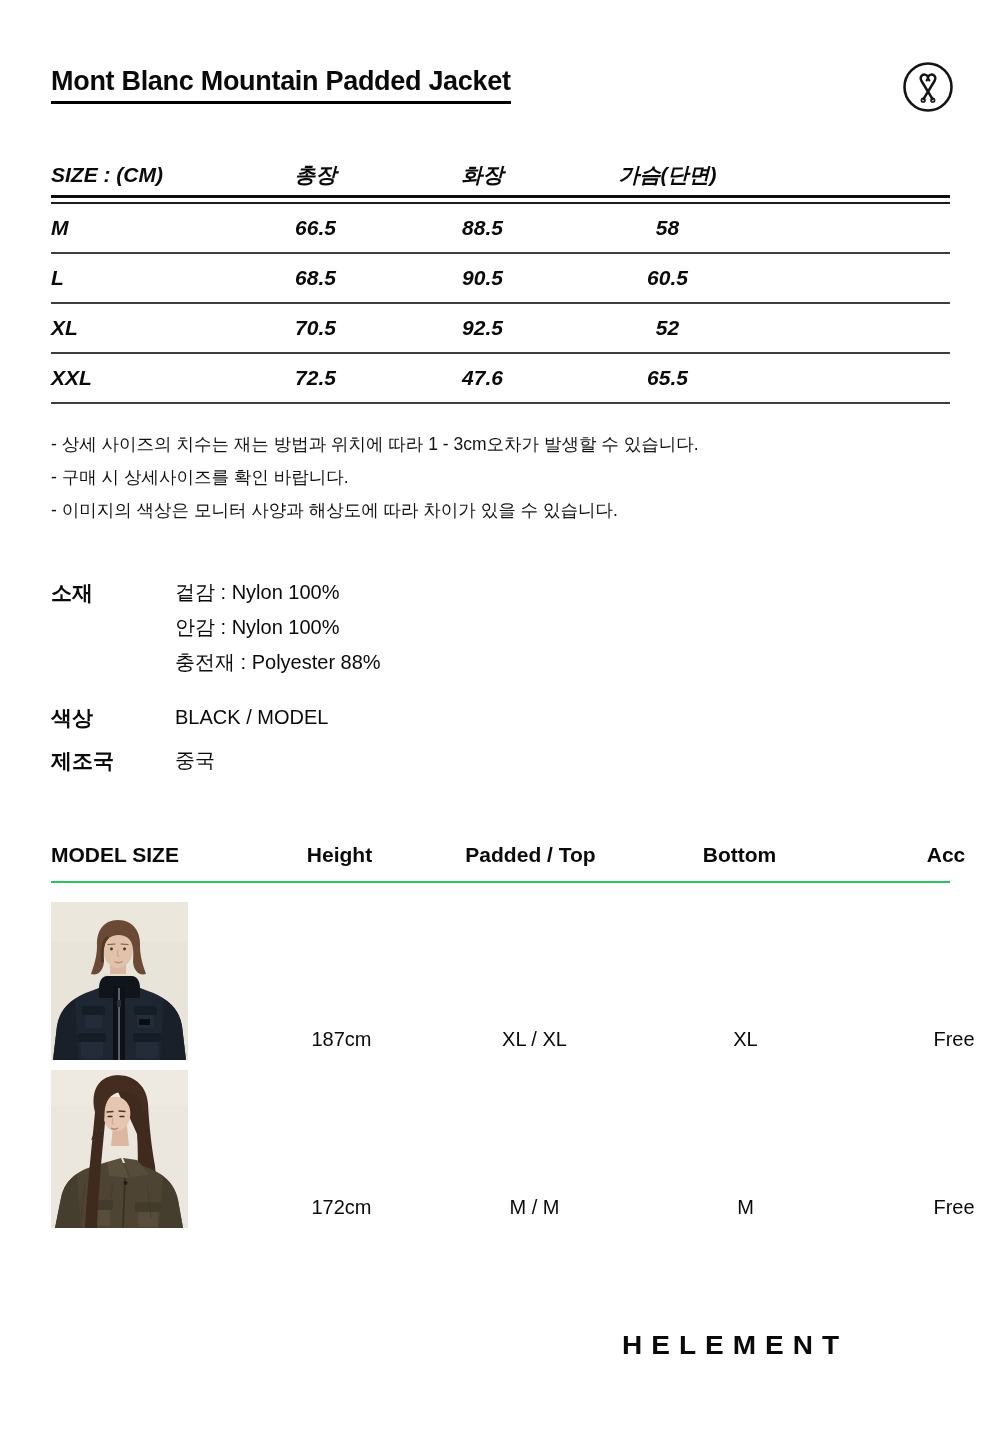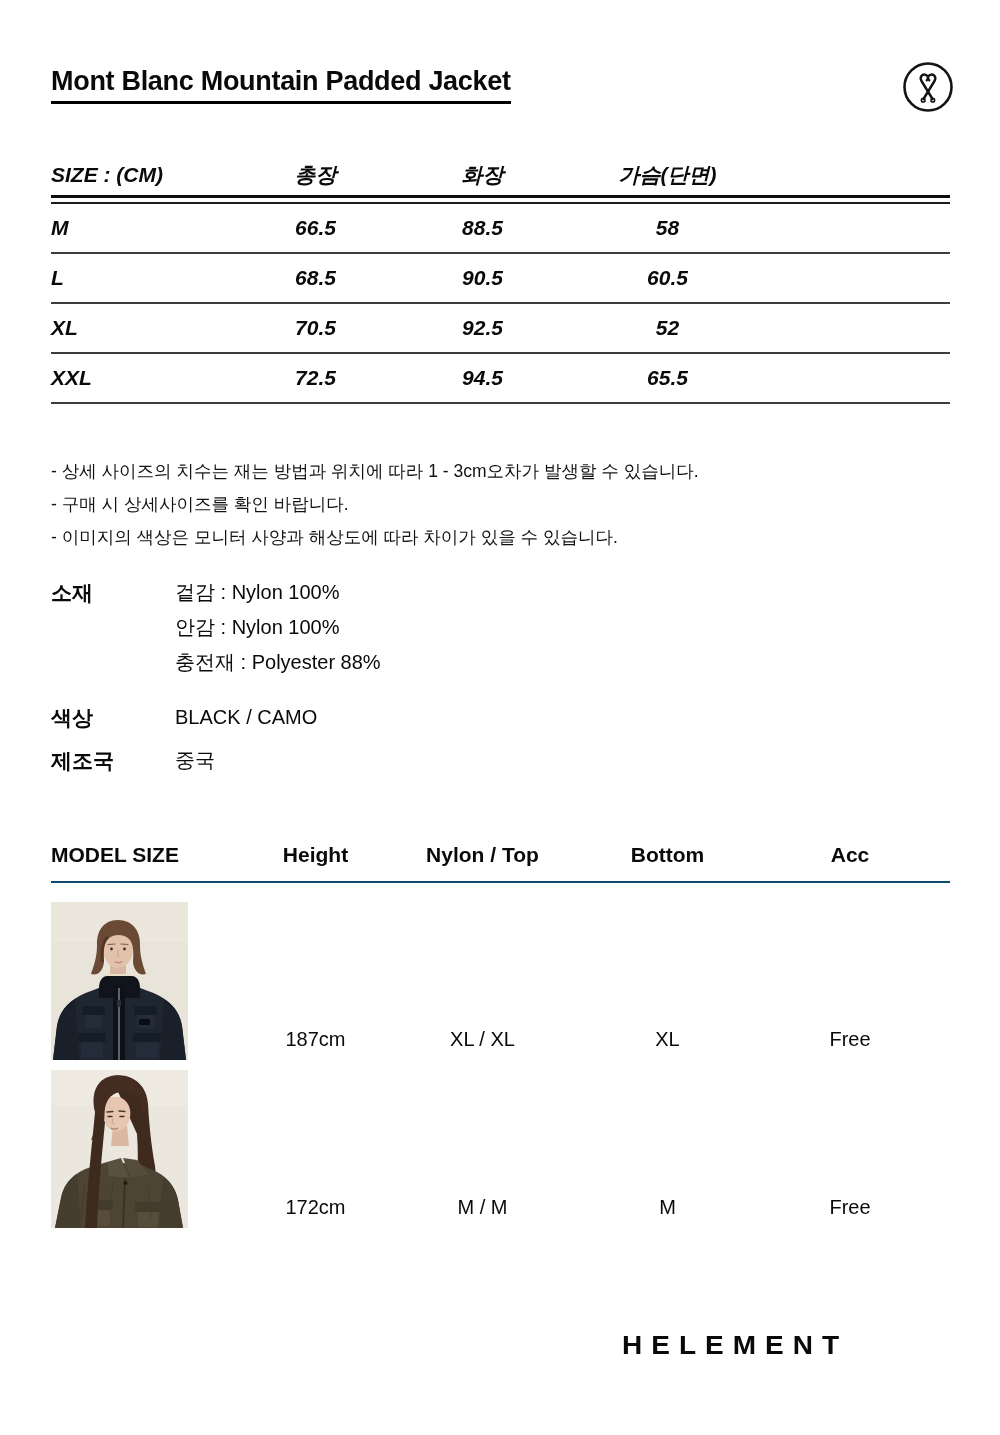--- a/index.html
+++ b/index.html
@@ -34,39 +34,39 @@
   .cell-c { text-align:center; }
   .cell-l { text-align:left; }
   .double-rule { border-top:3px solid #0d0d0d; height:9px; border-bottom:2px solid #1c1c1c; }
   .size-table .body-row {
     height:50px; border-bottom:2px solid #3d3d3d;
     font-size:21px; font-weight:bold;
   }
   .size-table .body-row .num { font-weight:bold; }
 
   
-  .notes { position:absolute; left:51px; top:455px; font-size:17.5px; color:#121212; }
+  .notes { position:absolute; left:51px; top:428px; font-size:17.5px; color:#121212; }
   .notes p { line-height:33px; font-weight:400; }
 
   
   .details { position:absolute; left:51px; top:575px; width:899px; }
   .detail-row { display:grid; grid-template-columns:124px 1fr; }
   .detail-label { font-size:21px; font-weight:bold; line-height:35px; }
   .detail-value { font-size:20px; line-height:35px; }
   .detail-row.color-row { margin-top:20px; }
   .detail-row.origin-row { margin-top:8px; }
 
   
   .model-table { position:absolute; left:51px; top:843px; width:899px; }
   .model-grid {
     display:grid;
     grid-template-columns:180px 169px 165px 205px 160px 1fr;
   }
-  .model-table .head { font-size:21px; font-weight:bold; padding-bottom:14px; border-bottom:2px solid #0c4a6e; align-items:end; }
-  .model-row { align-items:end; }
+  .model-table .head { font-size:21px; font-weight:bold; padding-bottom:14px; border-bottom:2px solid #22c55e; align-items:end;gap:24px; }
+  .model-row { align-items:end;gap:26px; }
   .model-row .val { font-size:20px; padding-bottom:9px; text-align:center; }
   .model-row.first { margin-top:19px; }
   .model-row.second { margin-top:10px; }
   .photo { width:137px; height:158px; display:block; }
   .photo svg { display:block; width:137px; height:158px; }
 
   
   .footer {
     position:absolute; left:0; top:1330px; width:848px;
     text-align:right;
@@ -122,21 +122,21 @@
     <div class="grid-row body-row">
       <div class="cell-l">XL</div>
       <div class="cell-c num">70.5</div>
       <div class="cell-c num">92.5</div>
       <div class="cell-c num">52</div>
       <div></div>
     </div>
     <div class="grid-row body-row">
       <div class="cell-l">XXL</div>
       <div class="cell-c num">72.5</div>
-      <div class="cell-c num">94.5</div>
+      <div class="cell-c num">47.6</div>
       <div class="cell-c num">65.5</div>
       <div></div>
     </div>
   </section>
 
   <section class="notes">
     <p>- 상세 사이즈의 치수는 재는 방법과 위치에 따라 1 - 3cm오차가 발생할 수 있습니다.</p>
     <p>- 구매 시 상세사이즈를 확인 바랍니다.</p>
     <p>- 이미지의 색상은 모니터 사양과 해상도에 따라 차이가 있을 수 있습니다.</p>
   </section>
@@ -145,33 +145,33 @@
     <div class="detail-row">
       <div class="detail-label">소재</div>
       <div>
         <div class="detail-value">겉감 : Nylon 100%</div>
         <div class="detail-value">안감 : Nylon 100%</div>
         <div class="detail-value">충전재 : Polyester 88%</div>
       </div>
     </div>
     <div class="detail-row color-row">
       <div class="detail-label">색상</div>
-      <div class="detail-value">BLACK / CAMO</div>
+      <div class="detail-value">BLACK / MODEL</div>
     </div>
     <div class="detail-row origin-row">
       <div class="detail-label">제조국</div>
       <div class="detail-value">중국</div>
     </div>
   </section>
 
   <section class="model-table">
     <div class="model-grid head">
       <div class="cell-l">MODEL SIZE</div>
       <div class="cell-c">Height</div>
-      <div class="cell-c">Nylon / Top</div>
+      <div class="cell-c">Padded / Top</div>
       <div class="cell-c">Bottom</div>
       <div class="cell-c">Acc</div>
       <div></div>
     </div>
 
     <div class="model-grid model-row first">
       <span class="photo">
         <svg viewBox="0 0 137 158" xmlns="http://www.w3.org/2000/svg">
           <rect width="137" height="158" fill="#e9e4da"></rect>
           <rect width="137" height="40" fill="#ece7dd"></rect>

